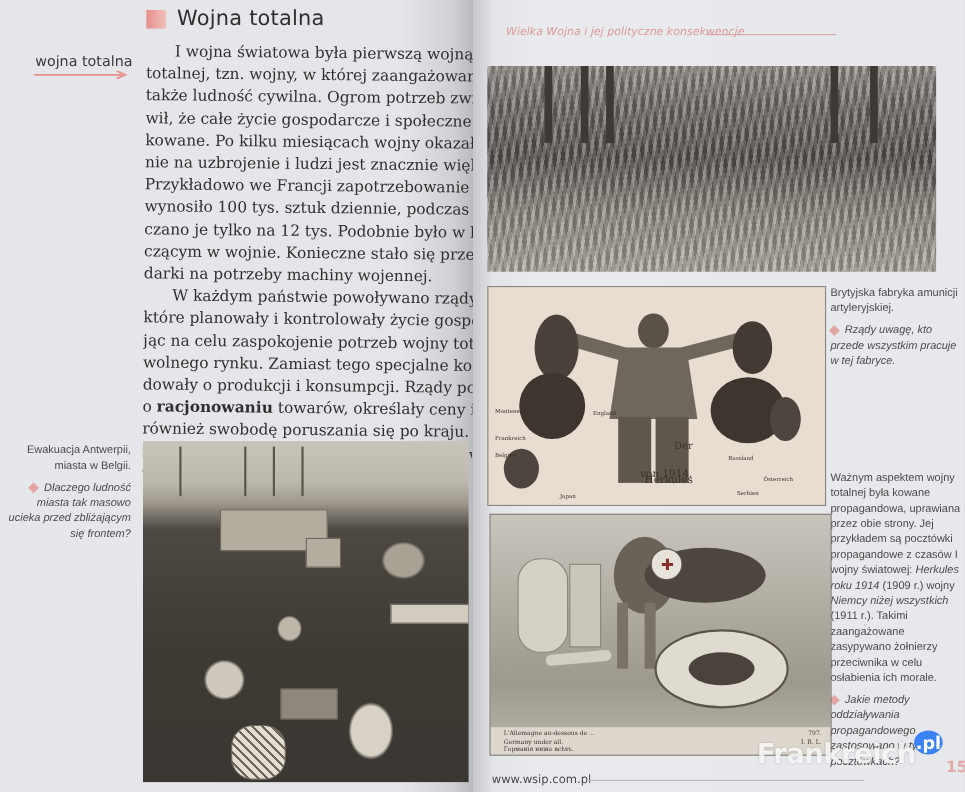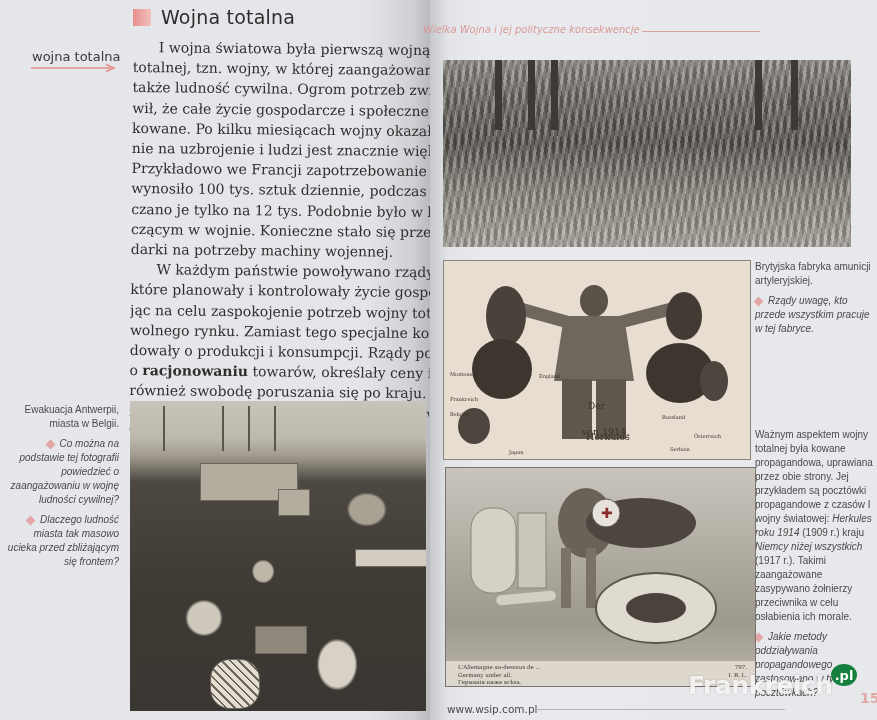--- a/index.html
+++ b/index.html
@@ -94,21 +94,21 @@
 
   .pc-text { position:absolute; font-family:"DejaVu Serif", serif; color:#3b332b; }
 
   
   .cap-right { position:absolute; left:755px; top:260px; width:118px; text-align:left; }
   .cap-right2 { position:absolute; left:755px; top:428px; width:118px; text-align:left; }
   .cap-right .q, .cap-right2 .q { margin-top:6px; }
 
   
   .running-header {
-    position:absolute; left:423px; top:24px; font-family:"DejaVu Sans", sans-serif;
+    position:absolute; left:460px; top:24px; font-family:"DejaVu Sans", sans-serif;
     font-style:italic; font-size:10px; color:#d99a98;
   }
   .running-rule { position:absolute; left:642px; top:31px; width:118px; height:1px; background:#d9a3a1; }
 
   
   .footer-url {
     position:absolute; left:447px; top:703px; font-family:"DejaVu Sans", sans-serif;
     font-size:10.5px; color:#4a4a4a;
   }
   .footer-rule { position:absolute; left:535px; top:709px; width:250px; height:1px; background:#b9b3b3; }
@@ -116,22 +116,22 @@
     position:absolute; left:860px; top:690px; font-family:"DejaVu Sans", sans-serif;
     font-size:14px; color:#e0a9a5; font-weight:bold;
   }
   .watermark {
     position:absolute; left:688px; top:671px; font-family:"DejaVu Sans", sans-serif;
     font-size:25px; font-weight:bold; color:rgba(255,255,255,0.85);
     text-shadow:0 0 2px rgba(0,0,0,0.25); letter-spacing:-0.5px;
   }
   .watermark-badge {
     position:absolute; left:831px; top:664px; width:26px; height:22px; border-radius:50%;
-    background:#15803d; color:#fff; font-family:"DejaVu Sans", sans-serif;
-    font-size:13px; font-weight:bold; display:flex; align-items:center; justify-content:center;
+    background:#3b82f6; color:#fff; font-family:"DejaVu Sans", sans-serif;
+    font-size:16px; font-weight:bold; display:flex; align-items:center; justify-content:center;
   }
 </style>
 </head>
 <body>
 
 <div class="page-left">
   <div class="section-title">
     <div class="title-square"></div>
     <div class="title-text">Wojna totalna</div>
   </div>
@@ -161,21 +161,20 @@
     <span class="line">wolnego rynku. Zamiast tego specjalne komisje planowe</span>
     <span class="line">dowały o produkcji i konsumpcji. Rządy podejmowały</span>
     <span class="line"><span>o </span><b>racjonowaniu</b><span> towarów, określały ceny i płace. Ograniczały</span></span>
     <span class="line">również swobodę poruszania się po kraju. Tylko dzięki takiemu</span>
     <span class="line">żimowi kraje mogły sprostać ogromnemu wysiłkowi wojny,</span>
     <span class="line">w którym uczestniczyło w ten sposób całe społeczeństwo.</span>
   </div>
 
   <div class="side-caption cap-left">
     <span>Ewakuacja Antwerpii, miasta w Belgii.</span>
-    <span class="q"><span class="bullet"></span><span>Co można na podstawie tej fotografii powiedzieć o zaangażowaniu w wojnę ludności cywilnej?</span></span>
     <span class="q"><span class="bullet"></span><span>Dlaczego ludność miasta tak masowo ucieka przed zbliżającym się frontem?</span></span>
   </div>
 
   <div class="photo photo-antwerp">
     <div class="mast" style="left:33px"></div>
     <div class="mast" style="left:92px"></div>
     <div class="mast" style="left:118px"></div>
     <div class="mast" style="left:144px"></div>
     <div class="booth" style="left:70px;top:62px;width:96px;height:36px"></div>
     <div class="booth" style="left:148px;top:88px;width:30px;height:25px"></div>
@@ -211,35 +210,35 @@
     <polygon points="175,55 240,38 245,50 175,68" fill="#6f675d"></polygon>
     <rect x="118" y="118" width="30" height="60" fill="#5f574d"></rect>
     <rect x="152" y="118" width="30" height="60" fill="#5f574d"></rect>
     <ellipse cx="62" cy="55" rx="20" ry="30" fill="#4a423a"></ellipse>
     <ellipse cx="58" cy="108" rx="30" ry="30" fill="#3d362f"></ellipse>
     <ellipse cx="240" cy="55" rx="18" ry="24" fill="#433b33"></ellipse>
     <ellipse cx="236" cy="112" rx="34" ry="30" fill="#3d362f"></ellipse>
     <ellipse cx="30" cy="165" rx="16" ry="18" fill="#4e463e"></ellipse>
     <ellipse cx="270" cy="120" rx="14" ry="20" fill="#4e463e"></ellipse>
   </svg>
-  <div class="pc-text" style="left:144px;top:140px;font-size:9px;">Der</div>
+  <div class="pc-text" style="left:169px;top:140px;font-size:9px;">Der</div>
   <div class="pc-text" style="left:142px;top:151px;font-size:9.5px;margin-top:19px;">Herkules</div>
   <div class="pc-text" style="left:138px;top:165px;font-size:9.5px;">von 1914.</div>
   <div class="pc-text" style="left:95px;top:112px;font-size:5px;">England</div>
   <div class="pc-text" style="left:6px;top:150px;font-size:5px;">Belgien</div>
   <div class="pc-text" style="left:65px;top:188px;font-size:5px;">Japan</div>
   <div class="pc-text" style="left:218px;top:153px;font-size:5px;">Russland</div>
   <div class="pc-text" style="left:226px;top:185px;font-size:5px;">Serbien</div>
   <div class="pc-text" style="left:250px;top:172px;font-size:5px;">Österreich</div>
   <div class="pc-text" style="left:6px;top:110px;font-size:5px;">Montenegro</div>
   <div class="pc-text" style="left:6px;top:135px;font-size:5px;">Frankreich</div>
 </div>
 
 <div class="side-caption cap-right2">
-  <span>Ważnym aspektem wojny totalnej była kowane propagandowa, uprawiana przez obie strony. Jej przykładem są pocztówki propagandowe z czasów I wojny światowej: </span><i>Herkules roku 1914</i><span> (1909 r.)</span><span> kraju </span><i>Niemcy niżej wszystkich</i><span> (1917 r.).</span><span> Takimi zaangażowane zasypywano żołnierzy przeciwnika w celu osłabienia ich morale.</span>
+  <span>Ważnym aspektem wojny totalnej była kowane propagandowa, uprawiana przez obie strony. Jej przykładem są pocztówki propagandowe z czasów I wojny światowej: </span><i>Herkules roku 1914</i><span> (1909 r.)</span><span> wojny </span><i>Niemcy niżej wszystkich</i><span> (1911 r.).</span><span> Takimi zaangażowane zasypywano żołnierzy przeciwnika w celu osłabienia ich morale.</span>
   <span class="q" style="display:block"><span class="bullet"></span><span>Jakie metody oddziaływania propagandowego zastosowano w tych pocztówkach?</span></span>
 </div>
 
 <div class="photo postcard-dog">
   <svg width="309" height="193" viewBox="0 0 309 193">
     <rect x="25" y="40" width="45" height="85" rx="20" fill="#d6d1c7" stroke="#8a847a"></rect>
     <rect x="72" y="45" width="28" height="75" fill="#cbc6bb" stroke="#8a847a"></rect>
     <ellipse cx="140" cy="55" rx="28" ry="35" fill="#6a6258"></ellipse>
     <ellipse cx="195" cy="55" rx="55" ry="25" fill="#4d463e"></ellipse>
     <rect x="115" y="80" width="10" height="60" fill="#7a7267"></rect>

